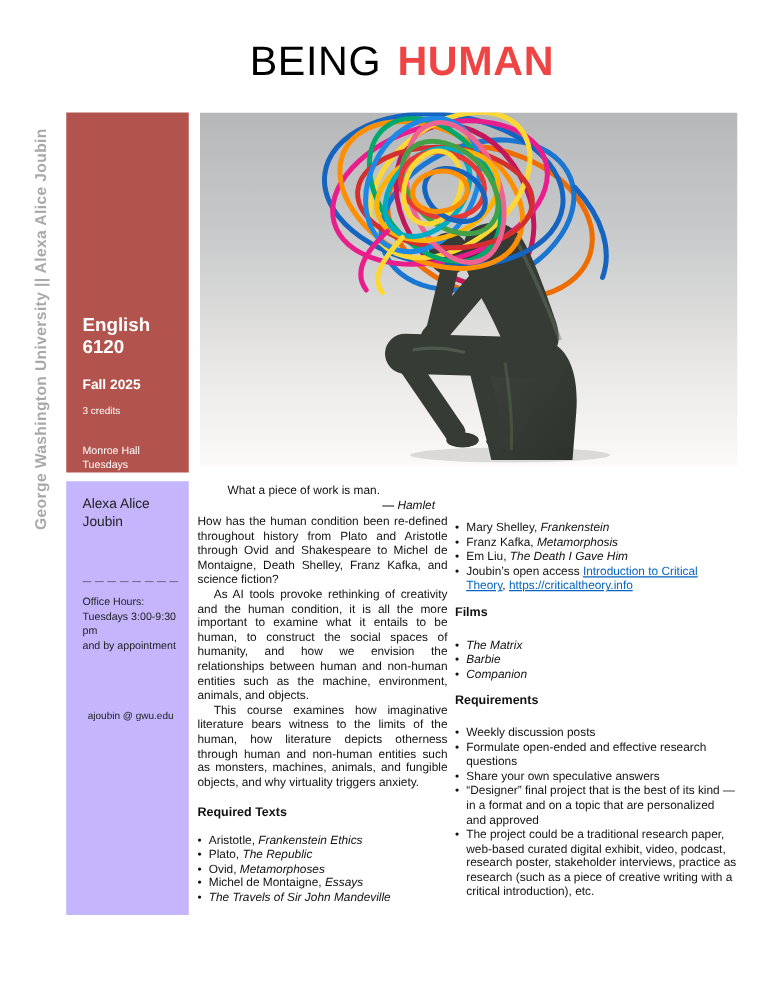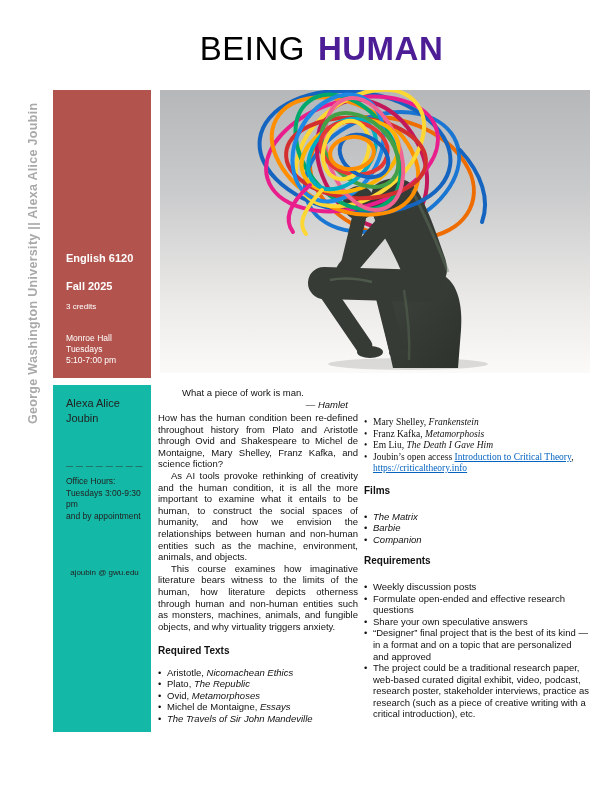--- a/index.html
+++ b/index.html
@@ -8,31 +8,31 @@
 
   
   .vtext{position:absolute;left:26px;top:424px;width:340px;
          transform:rotate(-90deg);transform-origin:0 0;
          white-space:nowrap;font-size:12.5px;font-weight:bold;color:#a9a9a9;letter-spacing:.3px;}
 
   
   .title{position:absolute;top:30px;left:53px;width:537px;text-align:center;
          font-size:33px;letter-spacing:.5px;color:#9e6522;}
   .title .light{font-weight:400;color:#000000;margin-right:13px;}
-  .title .bold{font-weight:700;color:#4c1d95;}
+  .title .bold{font-weight:700;color:#ef4444;}
 
   
   .red-block{position:absolute;left:53px;top:90px;width:98px;height:288px;background:#b2544d;
              color:#fff;box-sizing:border-box;padding:162px 8px 0 13px;}
-  .rb-course{font-size:11px;font-weight:bold;margin-bottom:16px;}
+  .rb-course{font-size:15px;font-weight:bold;margin-bottom:16px;}
   .rb-term{font-size:11px;font-weight:bold;margin-bottom:10px;}
   .rb-credits{font-size:8px;margin-bottom:22px;}
   .rb-loc{font-size:8.5px;line-height:11px;}
 
-  .pink-block{position:absolute;left:53px;top:385px;width:98px;height:347px;background:#14b8a6;
+  .pink-block{position:absolute;left:53px;top:385px;width:98px;height:347px;background:#c4b5fd;
               color:#222;box-sizing:border-box;padding:11px 8px 0 13px;}
   .pb-name{font-size:11px;line-height:14.5px;margin-bottom:37px;}
   .pb-divider{font-size:7px;color:#333;margin-bottom:7px;white-space:nowrap;letter-spacing:.5px;}
   .pb-office{font-size:8.5px;line-height:11.5px;margin-bottom:46px;}
   .pb-email{font-size:8px;text-align:center;}
 
   
   .hero{position:absolute;left:160px;top:90px;width:430px;height:283px;}
   .hero svg{display:block;}
 
@@ -47,21 +47,21 @@
   .right-col{position:absolute;left:364px;top:412px;width:226px;
              font-size:9.5px;line-height:11.6px;}
   .left-col p{margin:0;}
   .indent{text-indent:13px;}
   h3{font-size:10px;margin:13px 0 10px;text-align:left;font-weight:bold;}
   .right-col h3{margin:10px 0 14px;}
   ul{list-style:none;margin:0;padding:0;text-align:left;}
   li{position:relative;padding-left:9px;line-height:11.4px;}
   .right-col li{line-height:11.6px;}
   li::before{content:"\2022";position:absolute;left:0;top:0;}
-  .first-list{margin-top:5px;font-family:Liberation Serif, serif;}
+  .first-list{margin-top:5px;}
   i{font-style:italic;}
   .lk{color:#0563c1;text-decoration:underline;cursor:pointer;}
 </style>
 </head>
 <body>
 
 <div class="page">
 
   <div class="vtext">George Washington University || Alexa Alice Joubin</div>
 
@@ -159,26 +159,26 @@
       </g>
     </svg>
   </div>
 
   <div class="quote">
     <div class="quote-line">What a piece of work is man.</div>
     <div class="quote-attr">— Hamlet</div>
   </div>
 
   <div class="left-col">
-    <p>How has the human condition been re-defined throughout history from Plato and Aristotle through Ovid and Shakespeare to Michel de Montaigne, Mary Shelley, Franz Kafka, and science fiction?</p>
+    <p>How has the human condition been re-defined throughout history from Plato and Aristotle through Ovid and Shakespeare to Michel de Montaigne, Death Shelley, Franz Kafka, and science fiction?</p>
     <p class="indent">As AI tools provoke rethinking of creativity and the human condition, it is all the more important to examine what it entails to be human, to construct the social spaces of humanity, and how we envision the relationships between human and non-human entities such as the machine, environment, animals, and objects.</p>
     <p class="indent">This course examines how imaginative literature bears witness to the limits of the human, how literature depicts otherness through human and non-human entities such as monsters, machines, animals, and fungible objects, and why virtuality triggers anxiety.</p>
     <h3>Required Texts</h3>
     <ul>
-      <li><span>Aristotle, </span><i>Nicomachean Ethics</i></li>
+      <li><span>Aristotle, </span><i>Frankenstein Ethics</i></li>
       <li><span>Plato, </span><i>The Republic</i></li>
       <li><span>Ovid, </span><i>Metamorphoses</i></li>
       <li><span>Michel de Montaigne, </span><i>Essays</i></li>
       <li><span></span><i>The Travels of Sir John Mandeville</i></li>
     </ul>
   </div>
 
   <div class="right-col">
     <ul class="first-list">
       <li><span>Mary Shelley, </span><i>Frankenstein</i></li>

